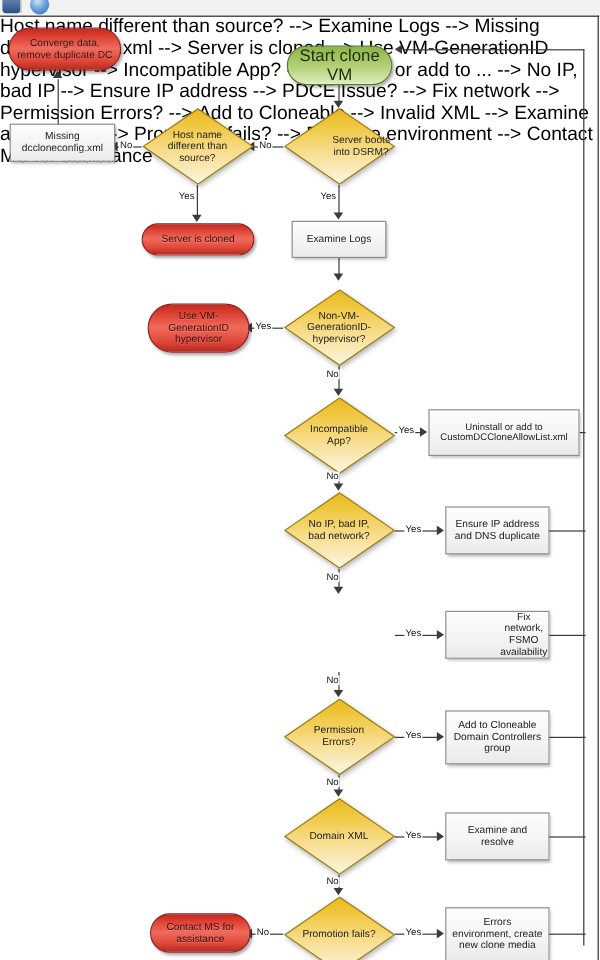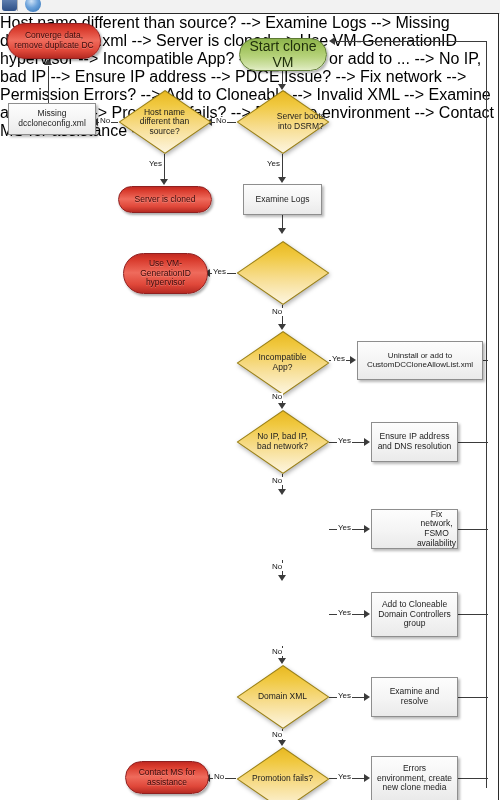--- a/index.html
+++ b/index.html
@@ -232,20 +232,23 @@
         <span>Use VM-
 GenerationID
 hypervisor</span>
       </div>
 
       
       <div class="node dec" style="left:236px; top:227px; width:93px; height:64px;">
         <svg class="dia-shape" viewBox="0 0 100 100" preserveAspectRatio="none">
           <polygon points="50,1 99,50 50,99 1,50" fill="url(#gGold1)" stroke="#9b8116" stroke-width="1.4"></polygon>
         </svg>
+        <span class="dia-label">Non-VM-
+GenerationID-
+hypervisor?</span>
       </div>
 
       
       <div class="node dec" style="left:236px; top:317px; width:93px; height:64px;">
         <svg class="dia-shape" viewBox="0 0 100 100" preserveAspectRatio="none">
           <polygon points="50,1 99,50 50,99 1,50" fill="url(#gGold1)" stroke="#9b8116" stroke-width="1.4"></polygon>
         </svg>
         <span class="dia-label">Incompatible
 App?</span>
       </div>
@@ -261,32 +264,39 @@
         <svg class="dia-shape" viewBox="0 0 100 100" preserveAspectRatio="none">
           <polygon points="50,1 99,50 50,99 1,50" fill="url(#gGold1)" stroke="#9b8116" stroke-width="1.4"></polygon>
         </svg>
         <span class="dia-label">No IP, bad IP,
 bad network?</span>
       </div>
 
       
       <div class="node proc" style="left:371px; top:408px; width:87px; height:40px;">
         <span>Ensure IP address
-and DNS resolution</span>
+and DNS duplicate</span>
       </div>
 
       
 
       
       <div class="node proc" style="left:371px; top:495px; width:87px; height:40px;padding-left:44px;">
         <span>Fix network,
 FSMO availability</span>
       </div>
 
       
+      <div class="node dec" style="left:236px; top:568px; width:93px; height:64px;">
+        <svg class="dia-shape" viewBox="0 0 100 100" preserveAspectRatio="none">
+          <polygon points="50,1 99,50 50,99 1,50" fill="url(#gGold1)" stroke="#9b8116" stroke-width="1.4"></polygon>
+        </svg>
+        <span class="dia-label">Permission
+Errors?</span>
+      </div>
 
       
       <div class="node proc" style="left:371px; top:578px; width:87px; height:45px;">
         <span>Add to Cloneable
 Domain Controllers
 group</span>
       </div>
 
       
       <div class="node dec" style="left:236px; top:651px; width:93px; height:64px;">

